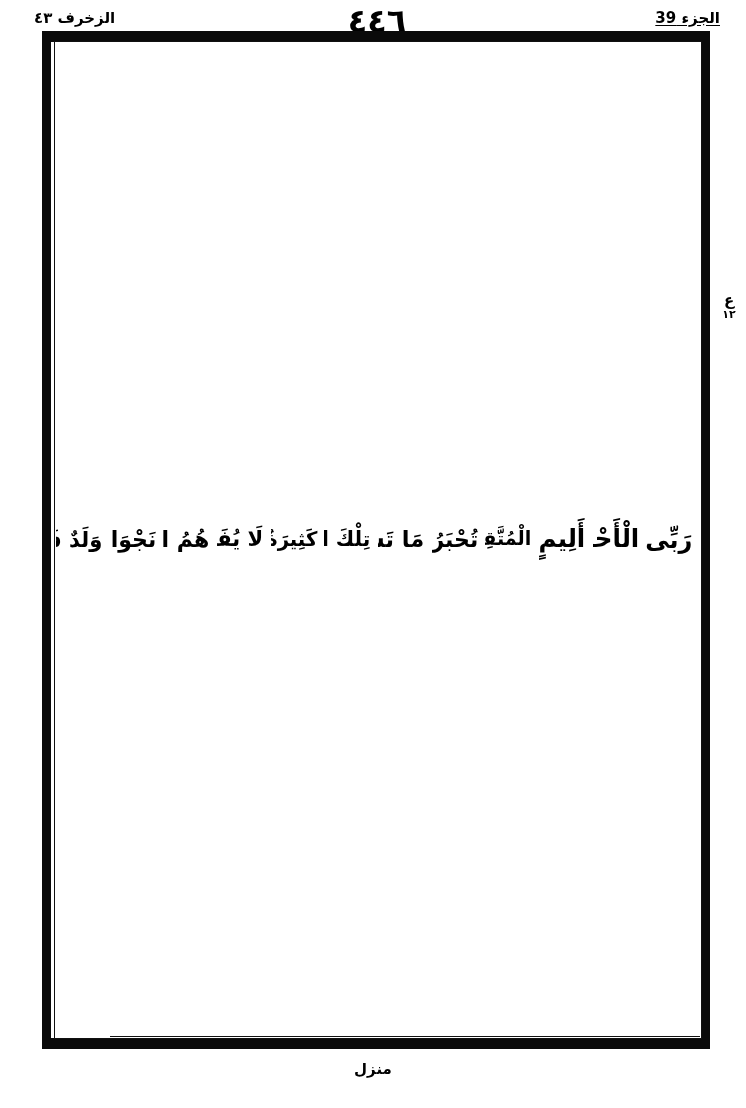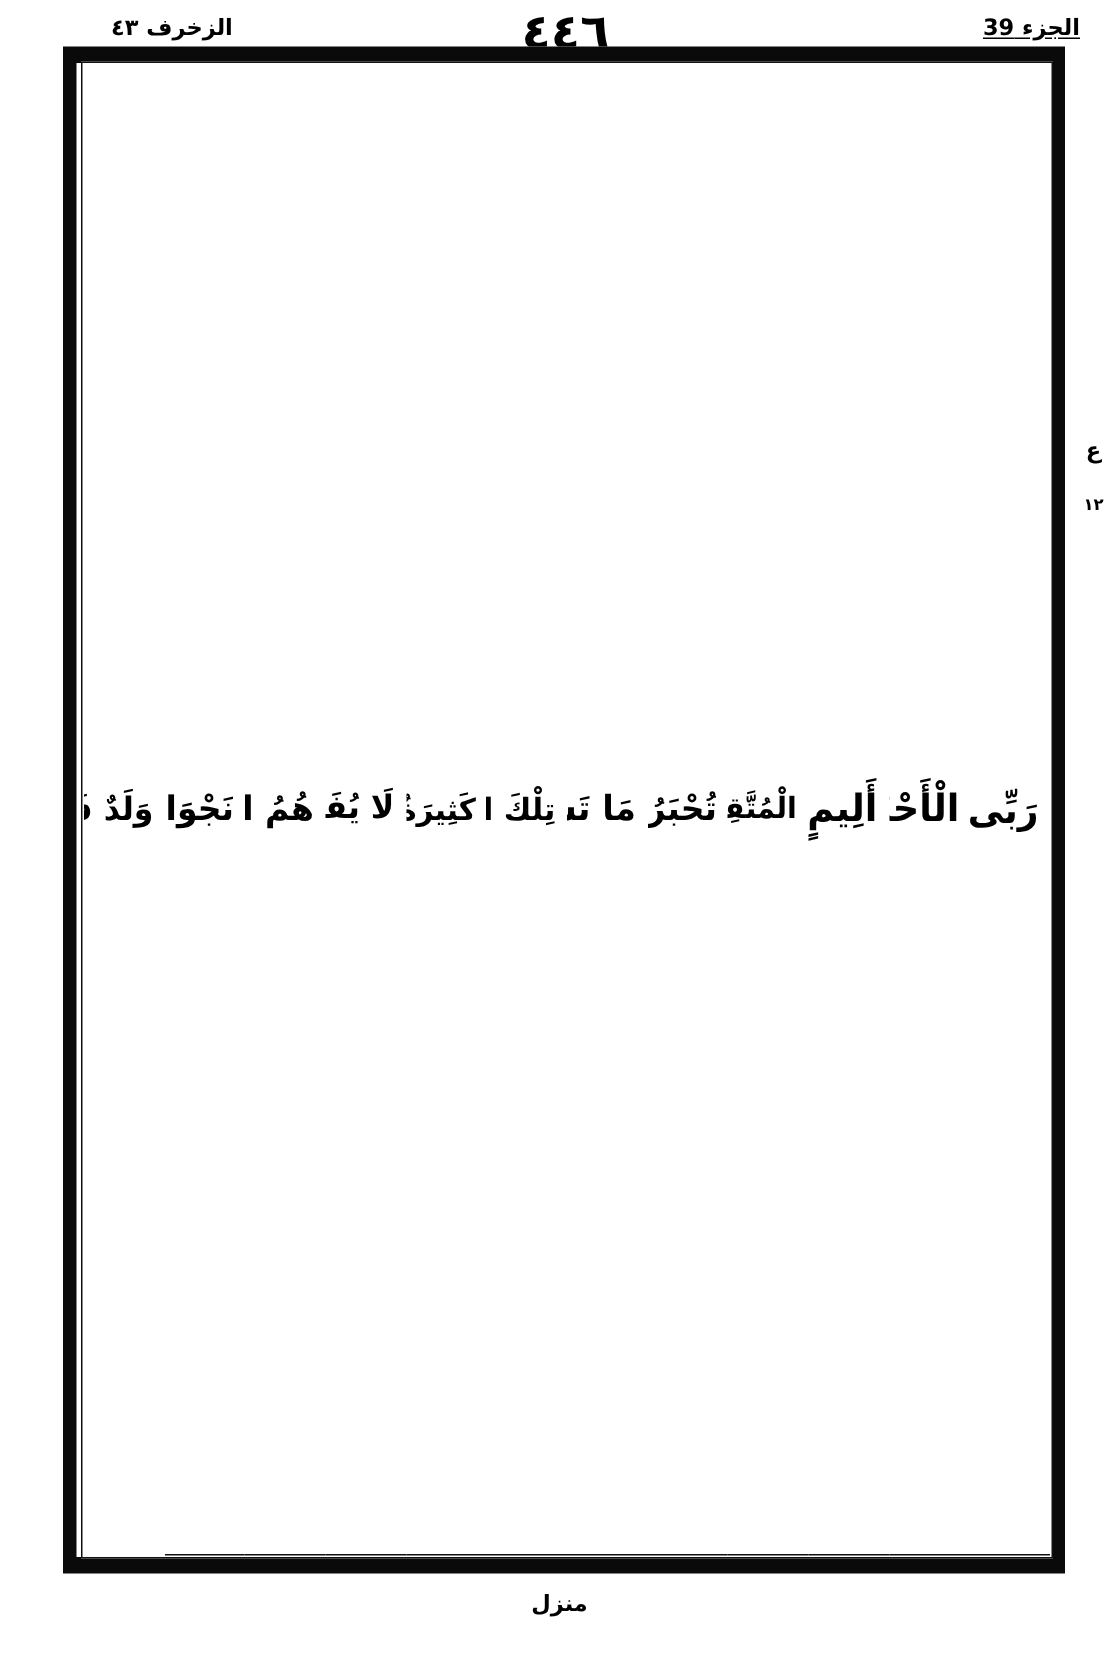--- a/index.html
+++ b/index.html
@@ -34,21 +34,20 @@
     justify-content: space-between;
     direction: rtl;
   }
   .header-side {
     font-family: "DejaVu Sans", sans-serif;
     font-size: 15px;
     font-weight: 700;
     line-height: 1;
     white-space: nowrap;
     letter-spacing: -0.5px;
-    margin-left: 40px;
   }
   .header-juz { text-decoration: underline; text-underline-offset: 2px; }
   .header-page {
     position: absolute;
     left: 0; right: 0;
     top: 0;
     text-align: center;
     font-size: 32px;
     font-weight: 700;
     letter-spacing: 1px;
@@ -161,21 +160,21 @@
     top: 292px;
     width: 26px;
     text-align: center;
     direction: rtl;
     font-family: "DejaVu Sans", sans-serif;
     font-size: 13px;
     font-weight: 700;
     line-height: 1.15;
   }
   .ruku-marker .ruku-letter { display: block; font-size: 15px; }
-  .ruku-marker .ruku-num    { display: block; font-size: 11px; margin-top: 22px; }
+  .ruku-marker .ruku-num    { display: block; font-size: 11px; }
 
   
   .footer {
     position: absolute;
     left: 0; right: 0;
     top: 1062px;
     text-align: center;
     direction: rtl;
     font-family: "DejaVu Sans", sans-serif;
     font-size: 15px;

